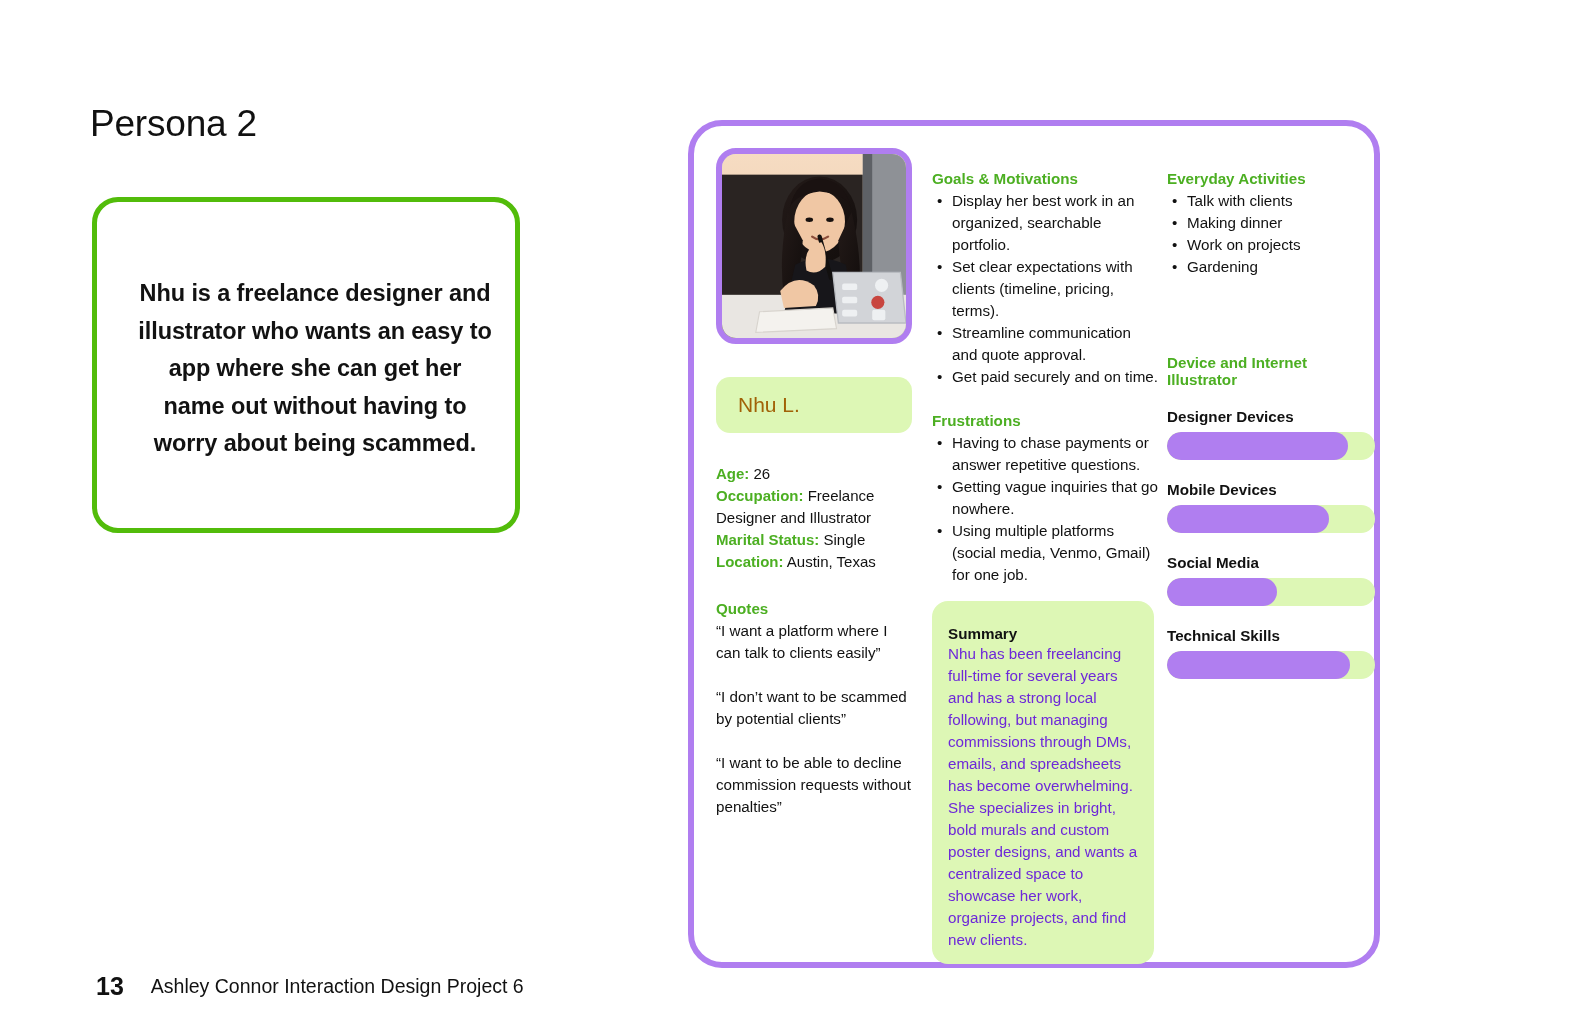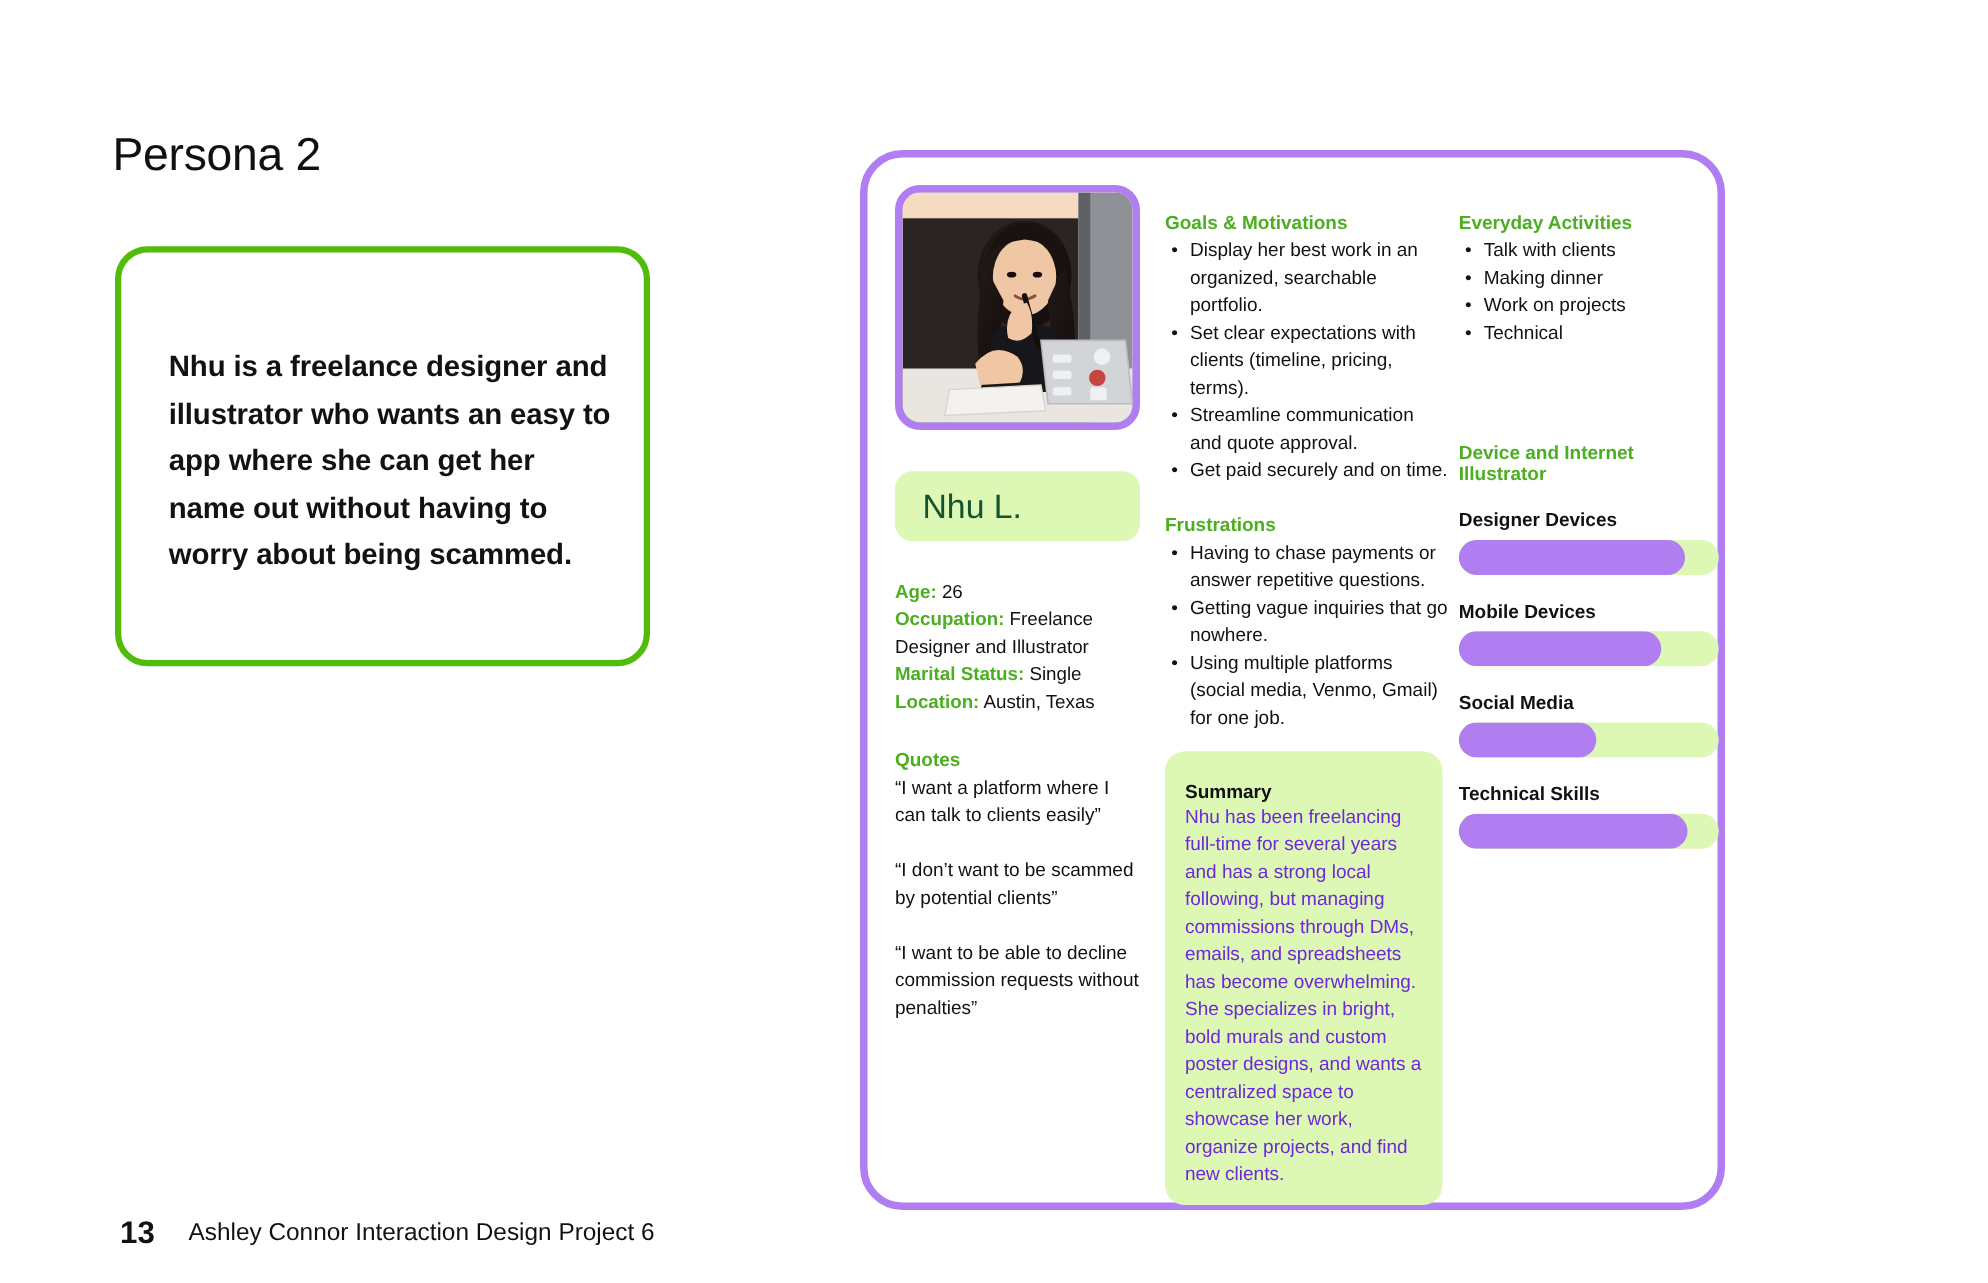--- a/index.html
+++ b/index.html
@@ -41,20 +41,21 @@
 
   #statement-text {
     position: absolute;
     left: 38px; top: 73px;
     width: 360px;
     font-size: 23.5px;
     font-weight: bold;
     line-height: 37.5px;
     color: #121212;
     letter-spacing: -0.1px;
+    text-align: center;
   }
 
   #footer {
     position: absolute;
     left: 56px; top: 972px;
     display: flex;
     align-items: center;
     gap: 27px;
     margin-left: 40px;
   }
@@ -96,23 +97,23 @@
   #persona-name-badge {
     margin-top: 33px;
     width: 196px; height: 56px;
     background: #ddf7b5;
     border-radius: 14px;
     display: flex;
     align-items: center;
     padding-left: 22px;
   }
   #persona-name {
-    font-size: 27px;
+    font-size: 21px;
     font-weight: 400;
-    color: #14532d;
+    color: #a16207;
   }
 
   #persona-facts {
     margin-top: 30px;
     width: 196px;
     font-size: 15px;
     line-height: 22px;
     color: #111111;
   }
   .fact-key { color: #4caf22; font-weight: bold; }
@@ -321,21 +322,21 @@
   </div>
 
   <div class="card-col" id="col-right">
 
     <div class="block">
       <div class="section-heading">Everyday Activities</div>
       <ul class="bullet-list">
         <li>Talk with clients</li>
         <li>Making dinner</li>
         <li>Work on projects</li>
-        <li>Technical</li>
+        <li>Gardening</li>
       </ul>
     </div>
 
     <div id="device-block">
       <div class="section-heading" style="margin-bottom:20px;">Device and Internet Illustrator</div>
 
       <div class="meter-row">
         <div class="meter-label">Designer Devices</div>
         <div class="meter-track">
           <div class="meter-fill" style="width: 87%;"></div>

